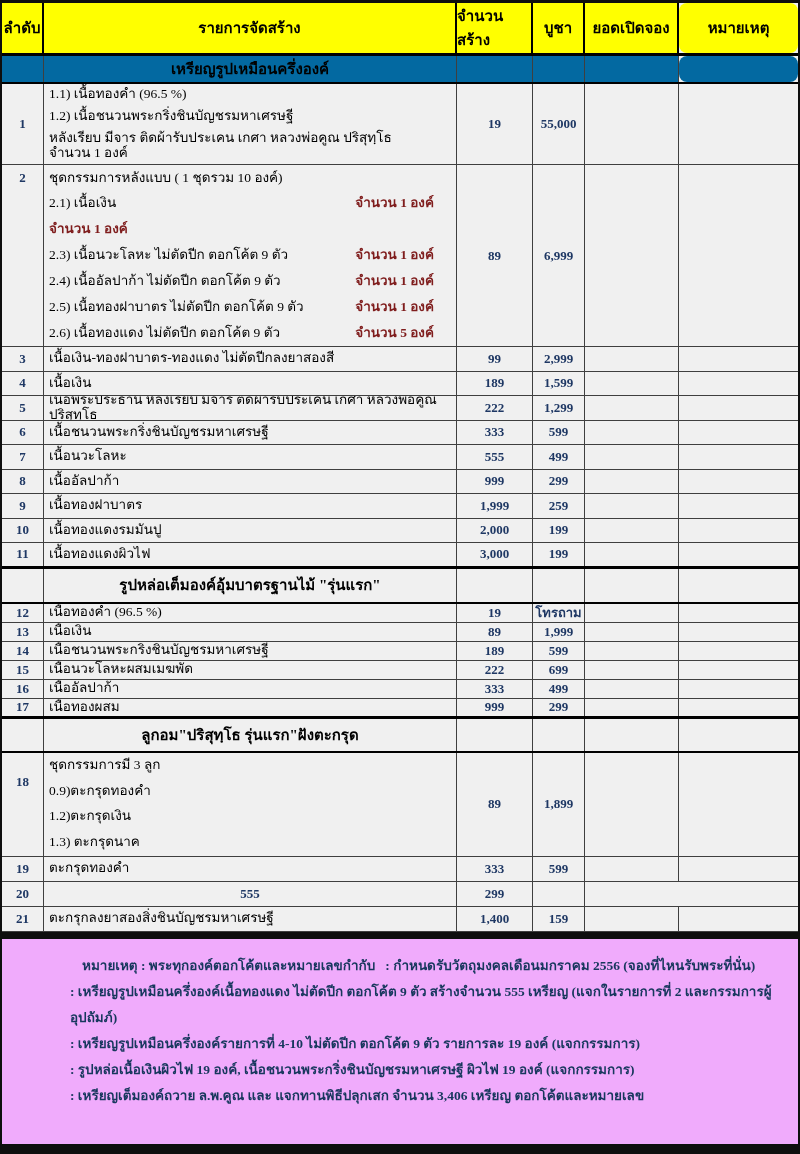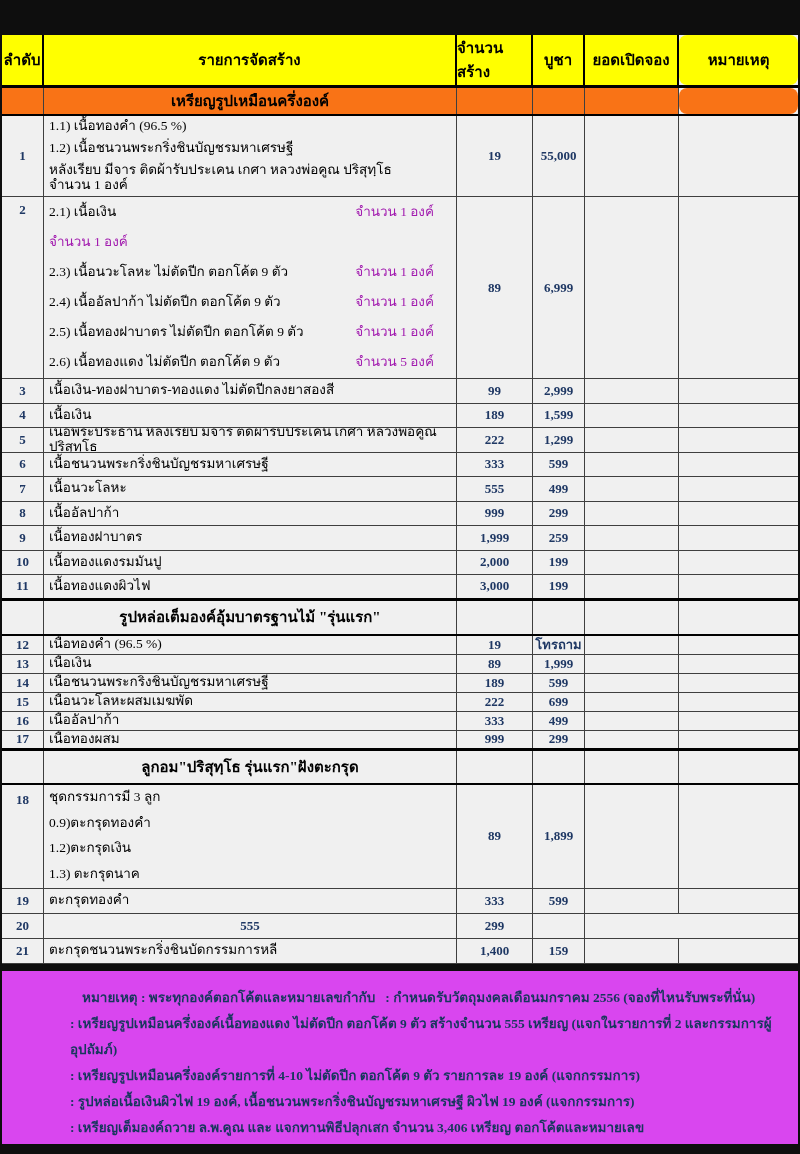--- a/index.html
+++ b/index.html
@@ -8,21 +8,21 @@
     font-family:"Liberation Serif","DejaVu Serif",serif;
     background:#ffffff;
   }
   .page{
     width:800px;height:1154px;
     background:#0e0e0e;
     box-sizing:border-box;
     padding:3px 2px 0 2px;
     display:flex;flex-direction:column;
   }
-  .tbl{width:796px;background:#f0f0f0;margin-top:32px;}
+  .tbl{width:796px;background:#f0f0f0;}
   .r{
     display:grid;
     grid-template-columns:42px 413px 76px 52px 94px 1fr;
     border-bottom:1px solid #3f3f3f;
     box-sizing:border-box;
     background:#f0f0f0;
   }
   .c{
     border-right:1px solid #3f3f3f;
     box-sizing:border-box;
@@ -33,21 +33,21 @@
   .header-row{height:53px;border-bottom:3px solid #000;}
   .header-row .c{
     background:#ffff00;
     display:flex;align-items:center;justify-content:center;
     font-weight:bold;font-size:15px;color:#000;
     border-right:2px solid #000;
   }
   .header-row .c.last{border-right:none;}
   
   .green-row{height:28px;border-bottom:2px solid #000;}
-  .green-row .c{background:#f97316;}
+  .green-row .c{background:#0369a1;}
   .sec-title{
     display:flex;align-items:center;justify-content:center;
     font-weight:bold;font-size:15px;color:#000;white-space:pre-wrap;
   }
   
   .sec-row{border-bottom:2px solid #000;border-top:1px solid #000;}
   .sec-row .c{background:#f0f0f0;}
   .sec2{height:36px;}
   .sec3{height:35px;}
   
@@ -65,26 +65,26 @@
   }
   .item{
     padding-left:5px;padding-right:18px;
     display:flex;flex-direction:column;justify-content:space-around;
     font-size:13.5px;color:#000;
   }
   .line{
     display:flex;justify-content:space-between;align-items:center;
     white-space:pre-wrap;line-height:1.1;
   }
-  .line .q{white-space:nowrap;padding-right:4px;color:#a21caf;}
+  .line .q{white-space:nowrap;padding-right:4px;color:#7f1d1d;font-weight:bold;}
   .single{justify-content:center;}
   
   .footer{
     flex:1;
-    background:#d946ef;
+    background:#f0abfc;
     border-top:7px solid #0e0e0e;
     box-sizing:border-box;
     padding-top:14px;
     color:#17375d;
   }
   .note-line{
     white-space:pre-wrap;
     font-weight:bold;
     font-size:13.5px;
     line-height:26px;
@@ -126,20 +126,21 @@
       </div>
       <div class="c num">19</div>
       <div class="c num">55,000</div>
       <div class="c"></div>
       <div class="c last"></div>
     </div>
 
     <div class="r rh2">
       <div class="c no" style="align-items:flex-start;padding-top:5px;">2</div>
       <div class="c item">
+        <div class="line"><span>ชุดกรรมการหลังแบบ ( 1 ชุดรวม 10 องค์)</span></div>
         <div class="line"><span>2.1) เนื้อเงิน</span><span class="q">จำนวน 1 องค์</span></div>
         <div class="line"><span class="q">จำนวน 1 องค์</span></div>
         <div class="line"><span>2.3) เนื้อนวะโลหะ ไม่ตัดปีก ตอกโค้ต 9 ตัว</span><span class="q">จำนวน 1 องค์</span></div>
         <div class="line"><span>2.4) เนื้ออัลปาก้า ไม่ตัดปีก ตอกโค้ต 9 ตัว</span><span class="q">จำนวน 1 องค์</span></div>
         <div class="line"><span>2.5) เนื้อทองฝาบาตร ไม่ตัดปีก ตอกโค้ต 9 ตัว</span><span class="q">จำนวน 1 องค์</span></div>
         <div class="line"><span>2.6) เนื้อทองแดง ไม่ตัดปีก ตอกโค้ต 9 ตัว</span><span class="q">จำนวน 5 องค์</span></div>
       </div>
       <div class="c num">89</div>
       <div class="c num">6,999</div>
       <div class="c"></div>
@@ -310,21 +311,21 @@
     <div class="r sec-row sec3">
       <div class="c"></div>
       <div class="c sec-title">ลูกอม"ปริสุทฺโธ รุ่นแรก"ฝังตะกรุด</div>
       <div class="c"></div>
       <div class="c"></div>
       <div class="c"></div>
       <div class="c last"></div>
     </div>
 
     <div class="r rh18">
-      <div class="c no" style="align-items:flex-start;padding-top:7px;">18</div>
+      <div class="c no" style="align-items:flex-start;padding-top:21px;">18</div>
       <div class="c item">
         <div class="line"><span>ชุดกรรมการมี 3 ลูก</span></div>
         <div class="line"><span>0.9)ตะกรุดทองคำ</span></div>
         <div class="line"><span>1.2)ตะกรุดเงิน</span></div>
         <div class="line"><span>1.3) ตะกรุดนาค</span></div>
       </div>
       <div class="c num">89</div>
       <div class="c num">1,899</div>
       <div class="c"></div>
       <div class="c last"></div>
@@ -343,21 +344,21 @@
     <div class="r rhE">
       <div class="c no">20</div>
       <div class="c num">555</div>
       <div class="c num">299</div>
       <div class="c"></div>
       <div class="c last"></div>
     </div>
     <div class="r rhE">
       <div class="c no">21</div>
       <div class="c item single">
-          <div class="line"><span>ตะกรุดชนวนพระกริ่งชินบัดกรรมการหลี</span></div>
+          <div class="line"><span>ตะกรุกลงยาสองสิ่งชินบัญชรมหาเศรษฐี</span></div>
         </div>
       <div class="c num">1,400</div>
       <div class="c num">159</div>
       <div class="c"></div>
       <div class="c last"></div>
     </div>
 
   </div>
 
   <div class="footer">

